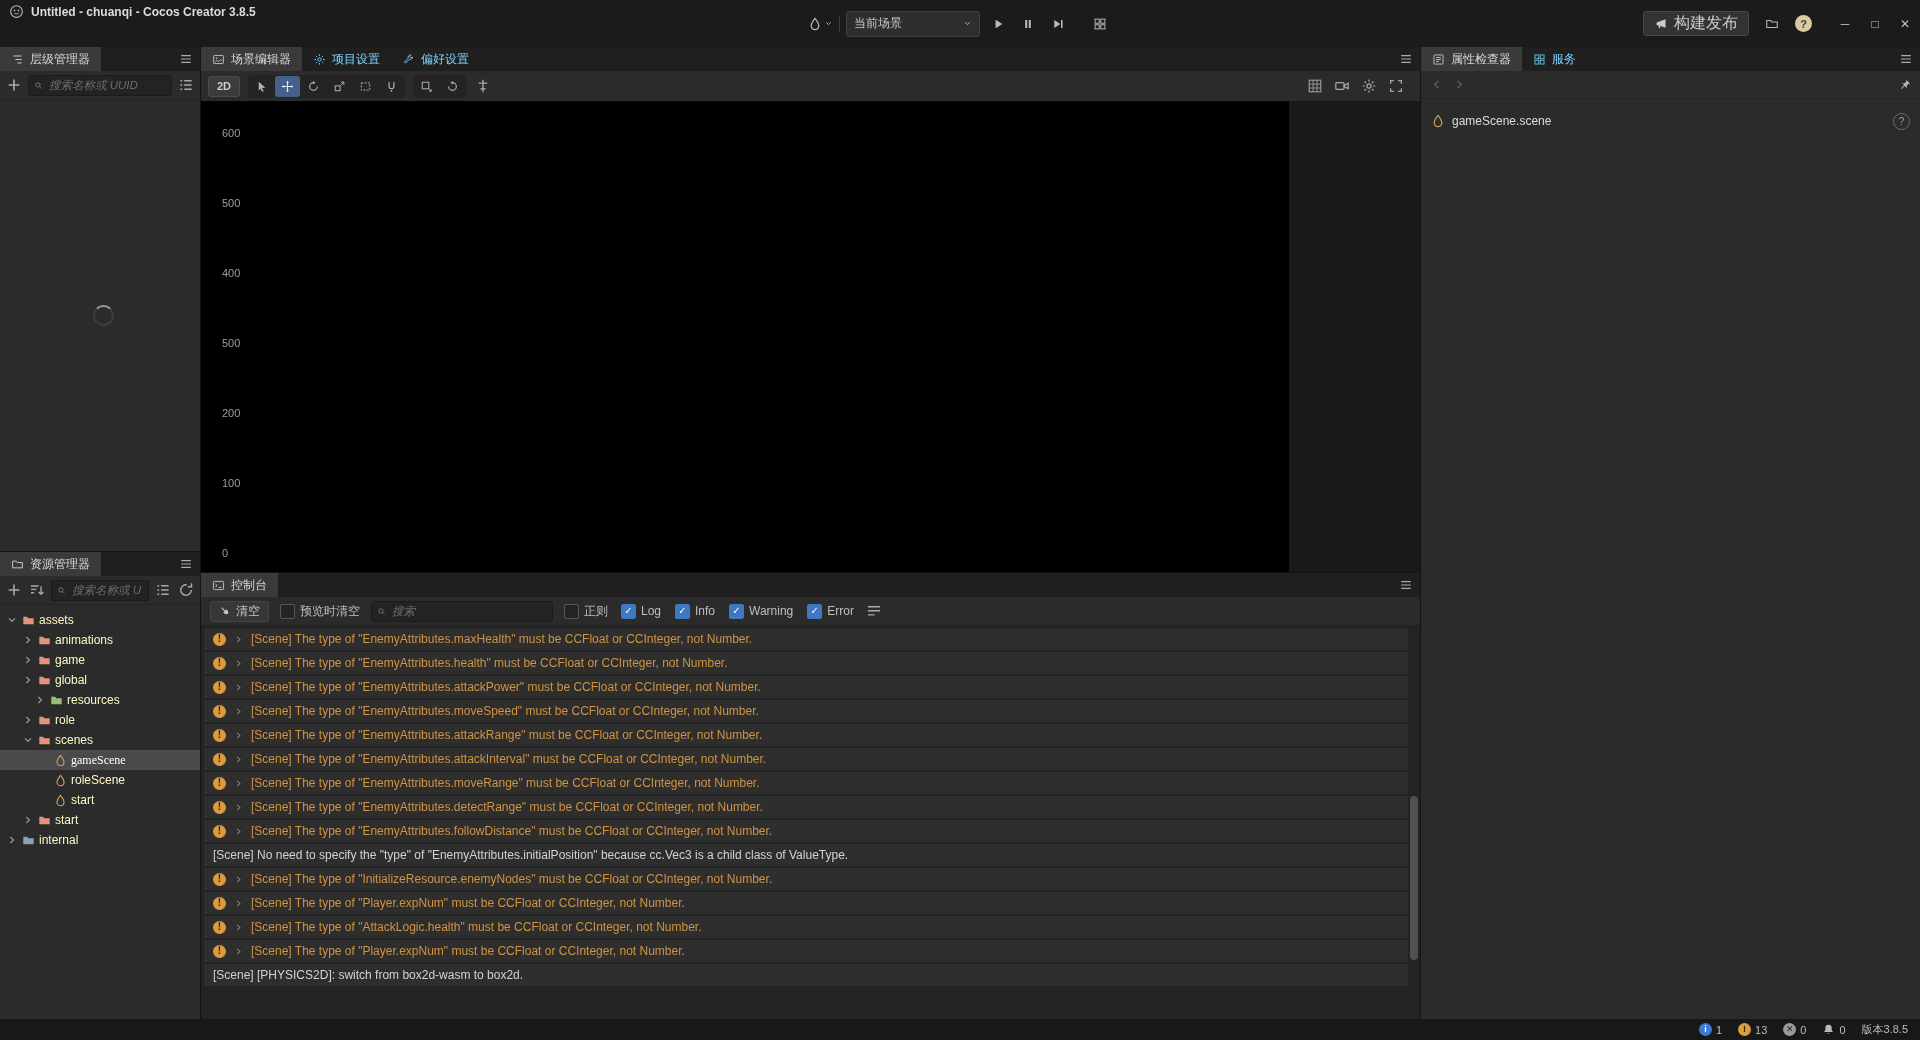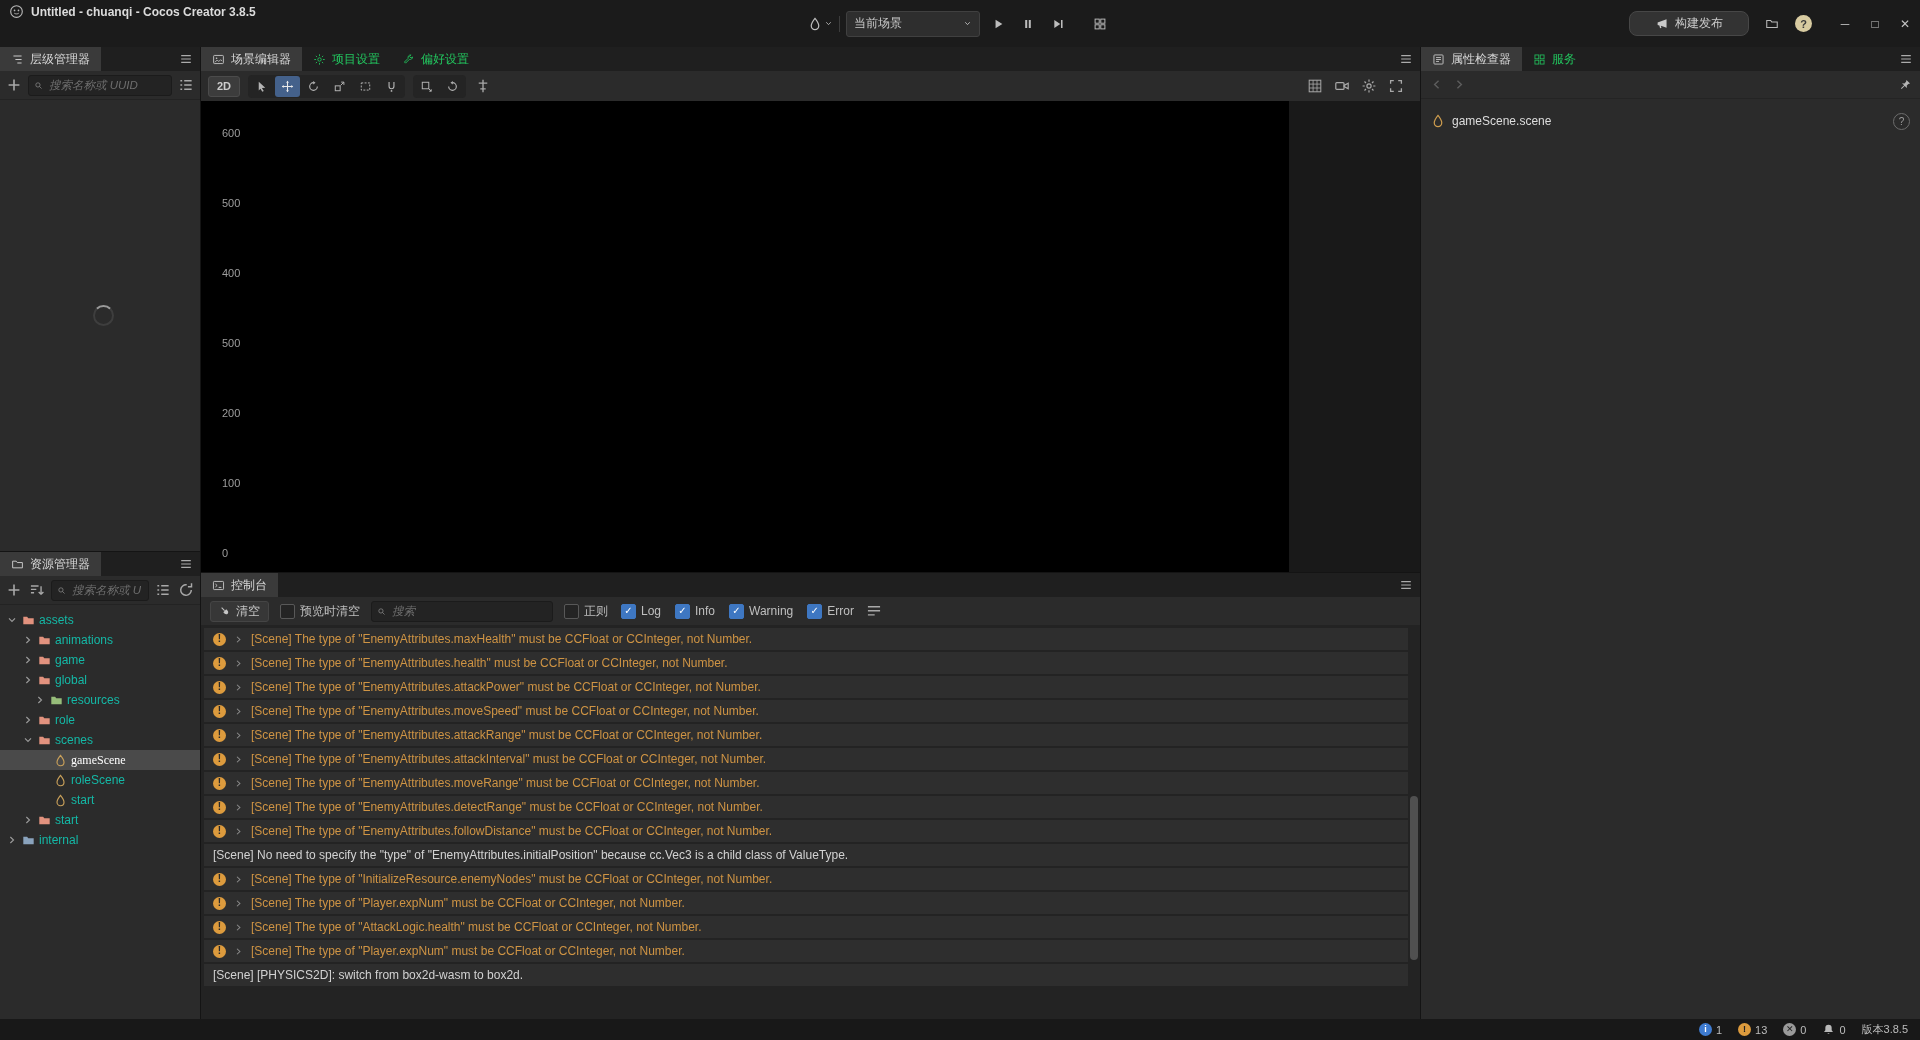--- a/index.html
+++ b/index.html
@@ -21,59 +21,59 @@
   .menu-item{padding:2px 8px;font-size:12px;color:#c2c2c2;border-radius:2px;}
 
   .tb-center{position:absolute;left:50%;top:11px;transform:translateX(-50%);display:flex;align-items:center;gap:6px;height:25px;}
   .icon-btn{height:24px;min-width:24px;display:flex;align-items:center;justify-content:center;gap:2px;border-radius:3px;color:#bdbdbd;}
   .vsep{width:1px;height:16px;background:#3c3c3c;}
   .scene-select{width:118px;height:24px;background:#2e2e2e;border:1px solid #404040;border-radius:3px;
     display:flex;align-items:center;justify-content:space-between;padding:0 7px;color:#c9c9c9;}
   .gapL{margin-left:12px;}
 
   .tb-right{position:absolute;right:0;top:0;height:47px;display:flex;align-items:center;}
-  .build-btn{display:flex;align-items:center;gap:6px;height:25px;padding:0 25px;background:#333;
-    border:1px solid #474747;border-radius:8px;color:#cacaca;font-size:12px;font-family:inherit;}
+  .build-btn{display:flex;align-items:center;gap:6px;height:25px;padding:0 10px;background:#333;
+    border:1px solid #474747;border-radius:3px;color:#cacaca;font-size:16px;font-family:inherit;}
   .hdr-iconbtn{margin-left:12px;width:22px;height:22px;display:flex;align-items:center;justify-content:center;color:#b9b9b9;}
   .help-circle{margin-left:12px;width:17px;height:17px;border-radius:50%;background:#d8cba1;color:#3a3a3a;
     font-weight:700;font-size:11px;display:flex;align-items:center;justify-content:center;}
   .win-controls{display:flex;margin-left:18px;}
   .win-btn{width:30px;height:47px;display:flex;align-items:center;justify-content:center;color:#c3c3c3;font-size:12px;}
 
   
   .panel{position:absolute;background:#2b2b2b;overflow:hidden;}
   #hierarchy{left:0;top:47px;width:200px;height:504px;}
   #assets{left:0;top:552px;width:200px;height:467px;}
   #scene-panel{left:201px;top:47px;width:1219px;height:525px;}
   #console-panel{left:201px;top:573px;width:1219px;height:446px;}
   #inspector{left:1421px;top:47px;width:499px;height:972px;}
 
   .tabbar{height:24px;background:#1f1f1f;display:flex;align-items:stretch;position:relative;}
-  .tab{display:flex;align-items:center;gap:6px;padding:0 11px;font-size:12px;color:#22c55e;}
+  .tab{display:flex;align-items:center;gap:6px;padding:0 11px;font-size:12px;color:#7dd3fc;}
   .tab.active{background:#3a3a3a;color:#d8d8d8;}
   .tab-icon{width:13px;height:13px;opacity:.9;}
   .tabbar-end{position:absolute;right:0;top:0;height:100%;display:flex;align-items:center;padding:0 7px;color:#ababab;}
 
   .ptoolbar{height:28px;display:flex;align-items:center;gap:5px;padding:0 5px;background:#2b2b2b;border-bottom:1px solid #232323;}
   .tbtn{width:18px;height:18px;color:#a9a9a9;}
   .search{flex:1;display:flex;align-items:center;gap:4px;height:19px;background:#232323;border:1px solid #1b1b1b;
     border-radius:3px;padding:0 5px;color:#8a8a8a;min-width:0;}
   .search input{flex:1;min-width:0;background:transparent;border:none;outline:none;color:#cfcfcf;
     font-size:11.5px;font-style:italic;font-family:inherit;}
   .search input::placeholder{color:#6e6e6e;font-style:italic;}
 
   
   .hierarchy-body{position:relative;height:calc(100% - 52px);}
   .spinner{position:absolute;left:93px;top:205px;width:17px;height:17px;border-radius:50%;
     border:2px solid #3e3e3e;border-top-color:#9a9a9a;animation:spin 1s linear infinite;}
   @keyframes spin{to{transform:rotate(360deg);}}
 
   
   .tree{padding-top:5px;}
-  .tree-row{height:20px;display:flex;align-items:center;gap:4px;font-size:12px;color:#14b8a6;padding-right:4px;white-space:nowrap;}
+  .tree-row{height:20px;display:flex;align-items:center;gap:4px;font-size:12px;color:#fef9c3;padding-right:4px;white-space:nowrap;}
   .tree-row.selected{background:#4a4a4a;color:#fff;}
   .tree-arrow{width:12px;height:12px;color:#9b9b9b;}
   .tree-icon{width:13px;height:13px;}
 
   
   .scene-toolbar{height:30px;display:flex;align-items:center;gap:8px;padding:0 7px;background:#2b2b2b;border-bottom:1px solid #222;}
   .btn-2d{height:21px;padding:0 8px;background:#3c3c3c;border:1px solid #4b4b4b;border-radius:3px;
     color:#cdcdcd;font-size:11px;font-weight:700;font-family:inherit;}
   .tool-group{display:flex;background:#242424;border-radius:4px;padding:1px;gap:1px;}
   .tool-btn{width:25px;height:21px;display:flex;align-items:center;justify-content:center;color:#b4b4b4;border-radius:3px;}

